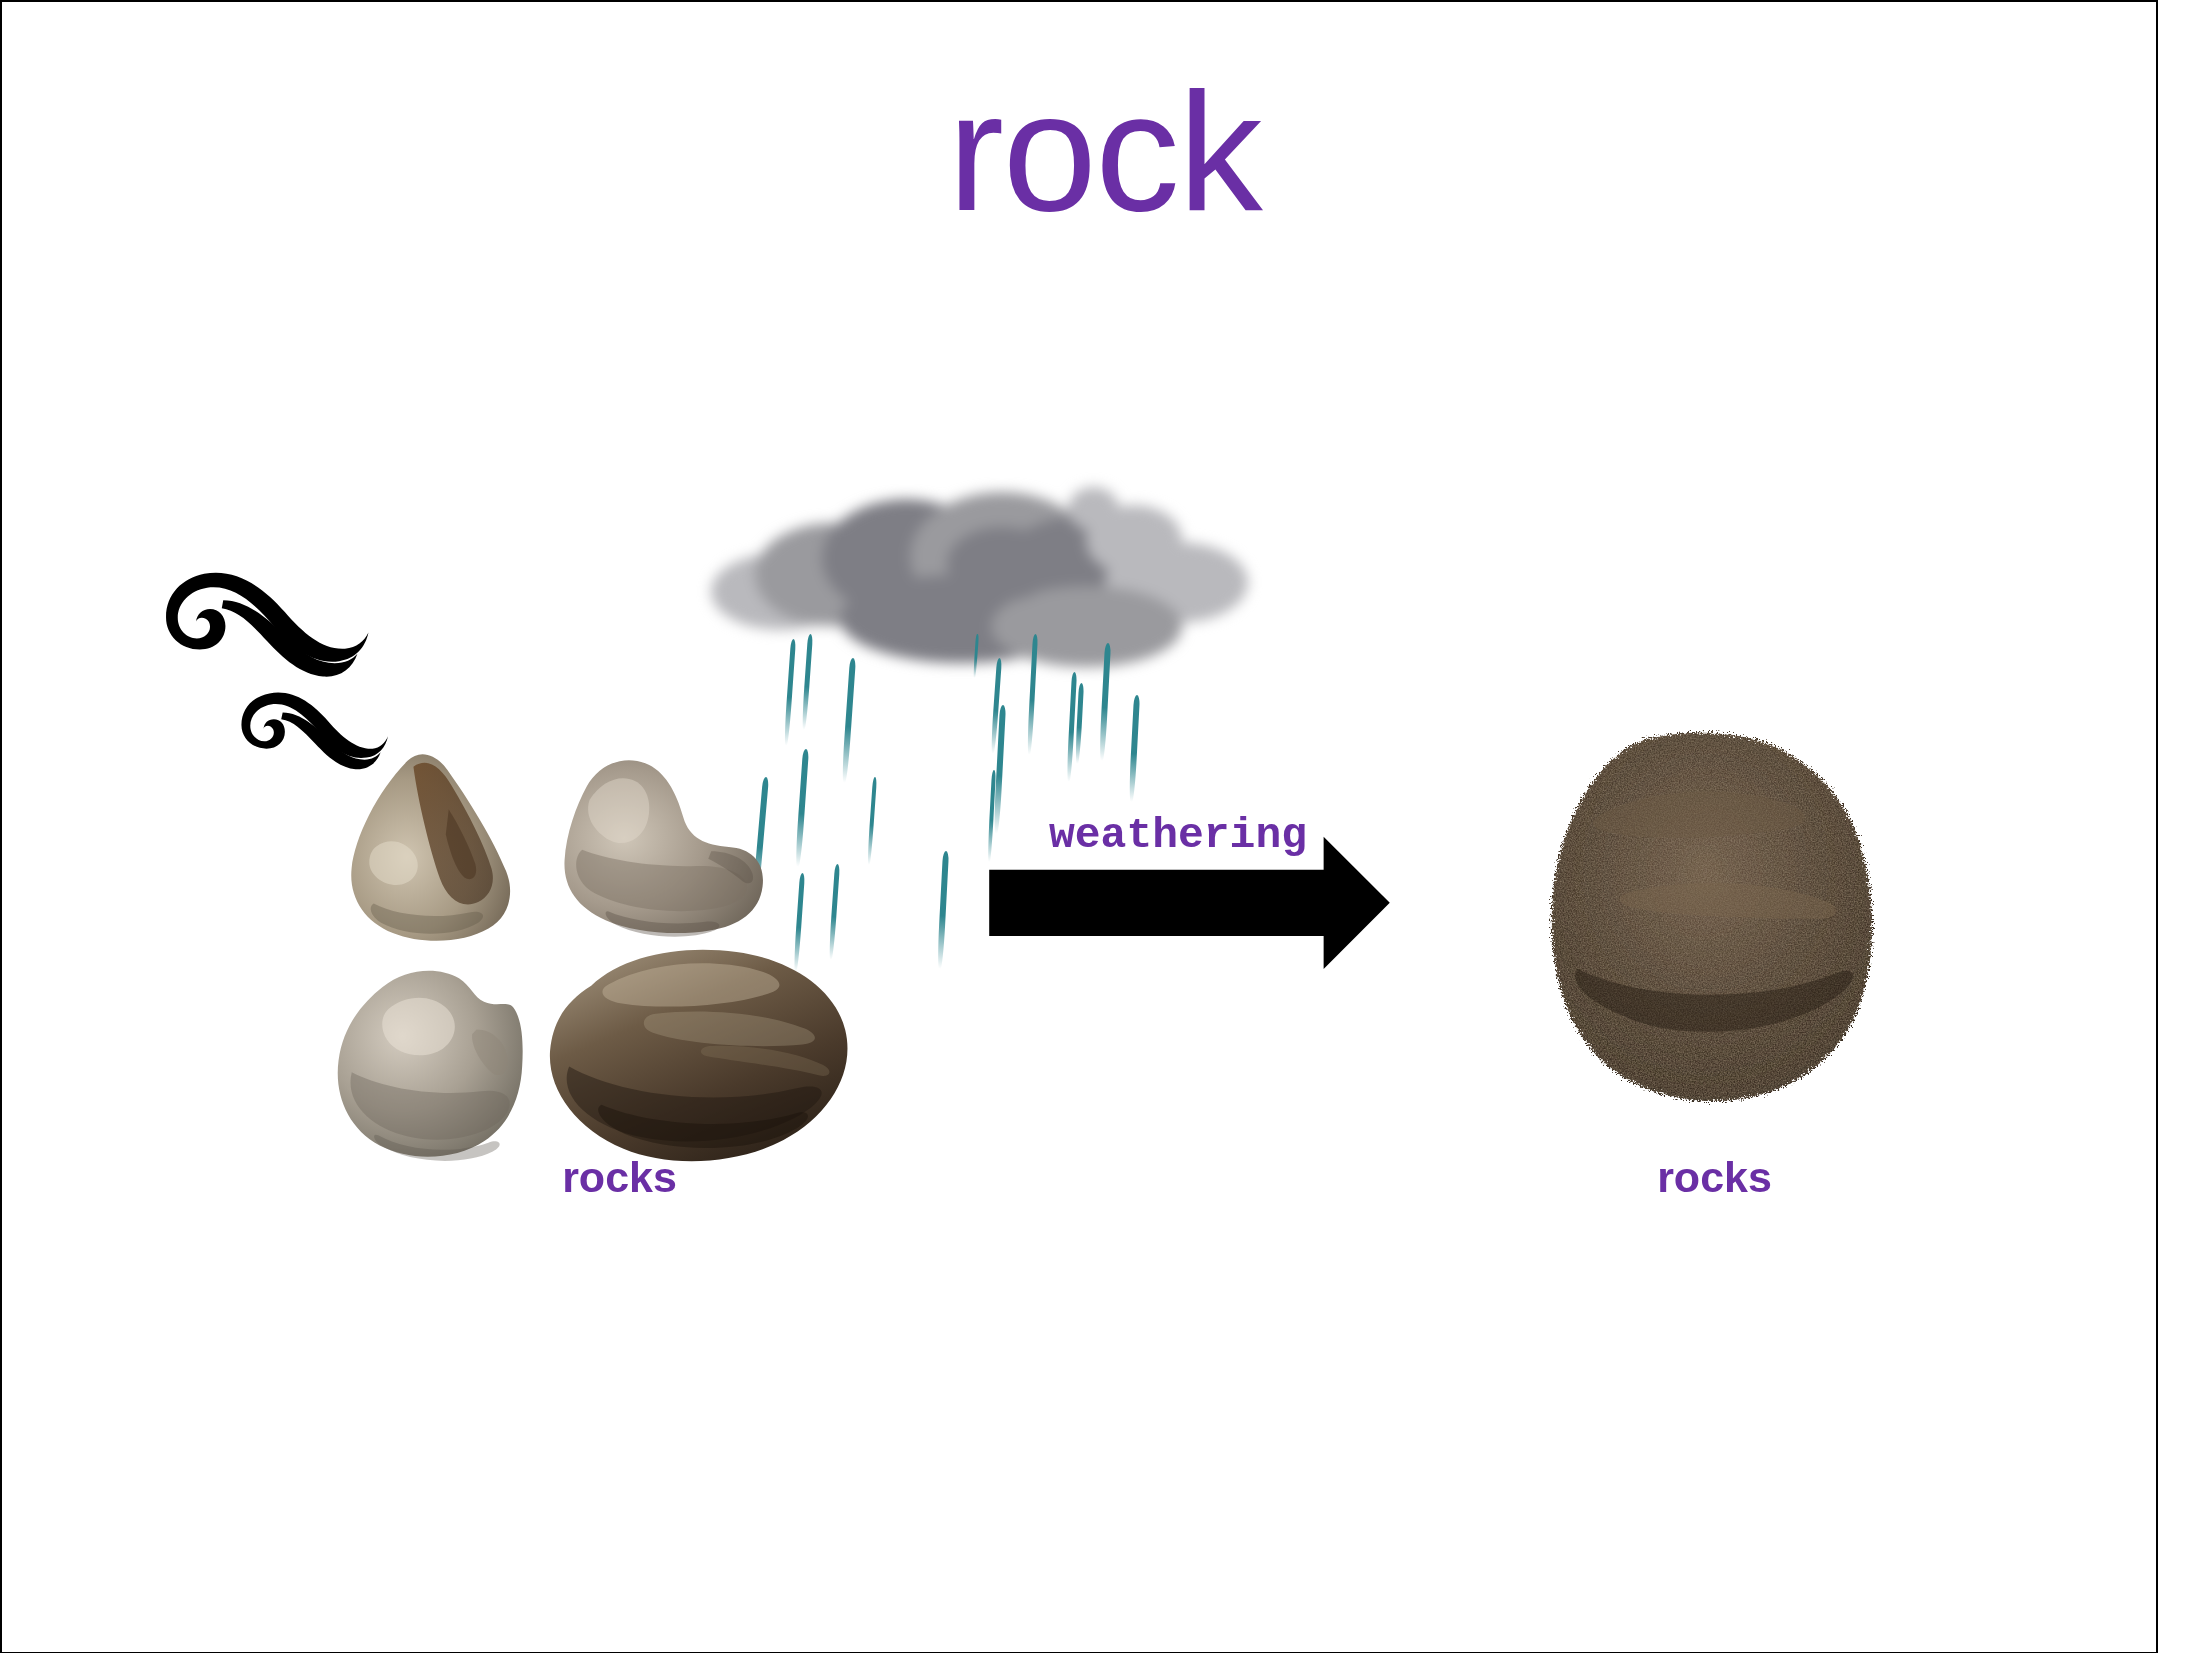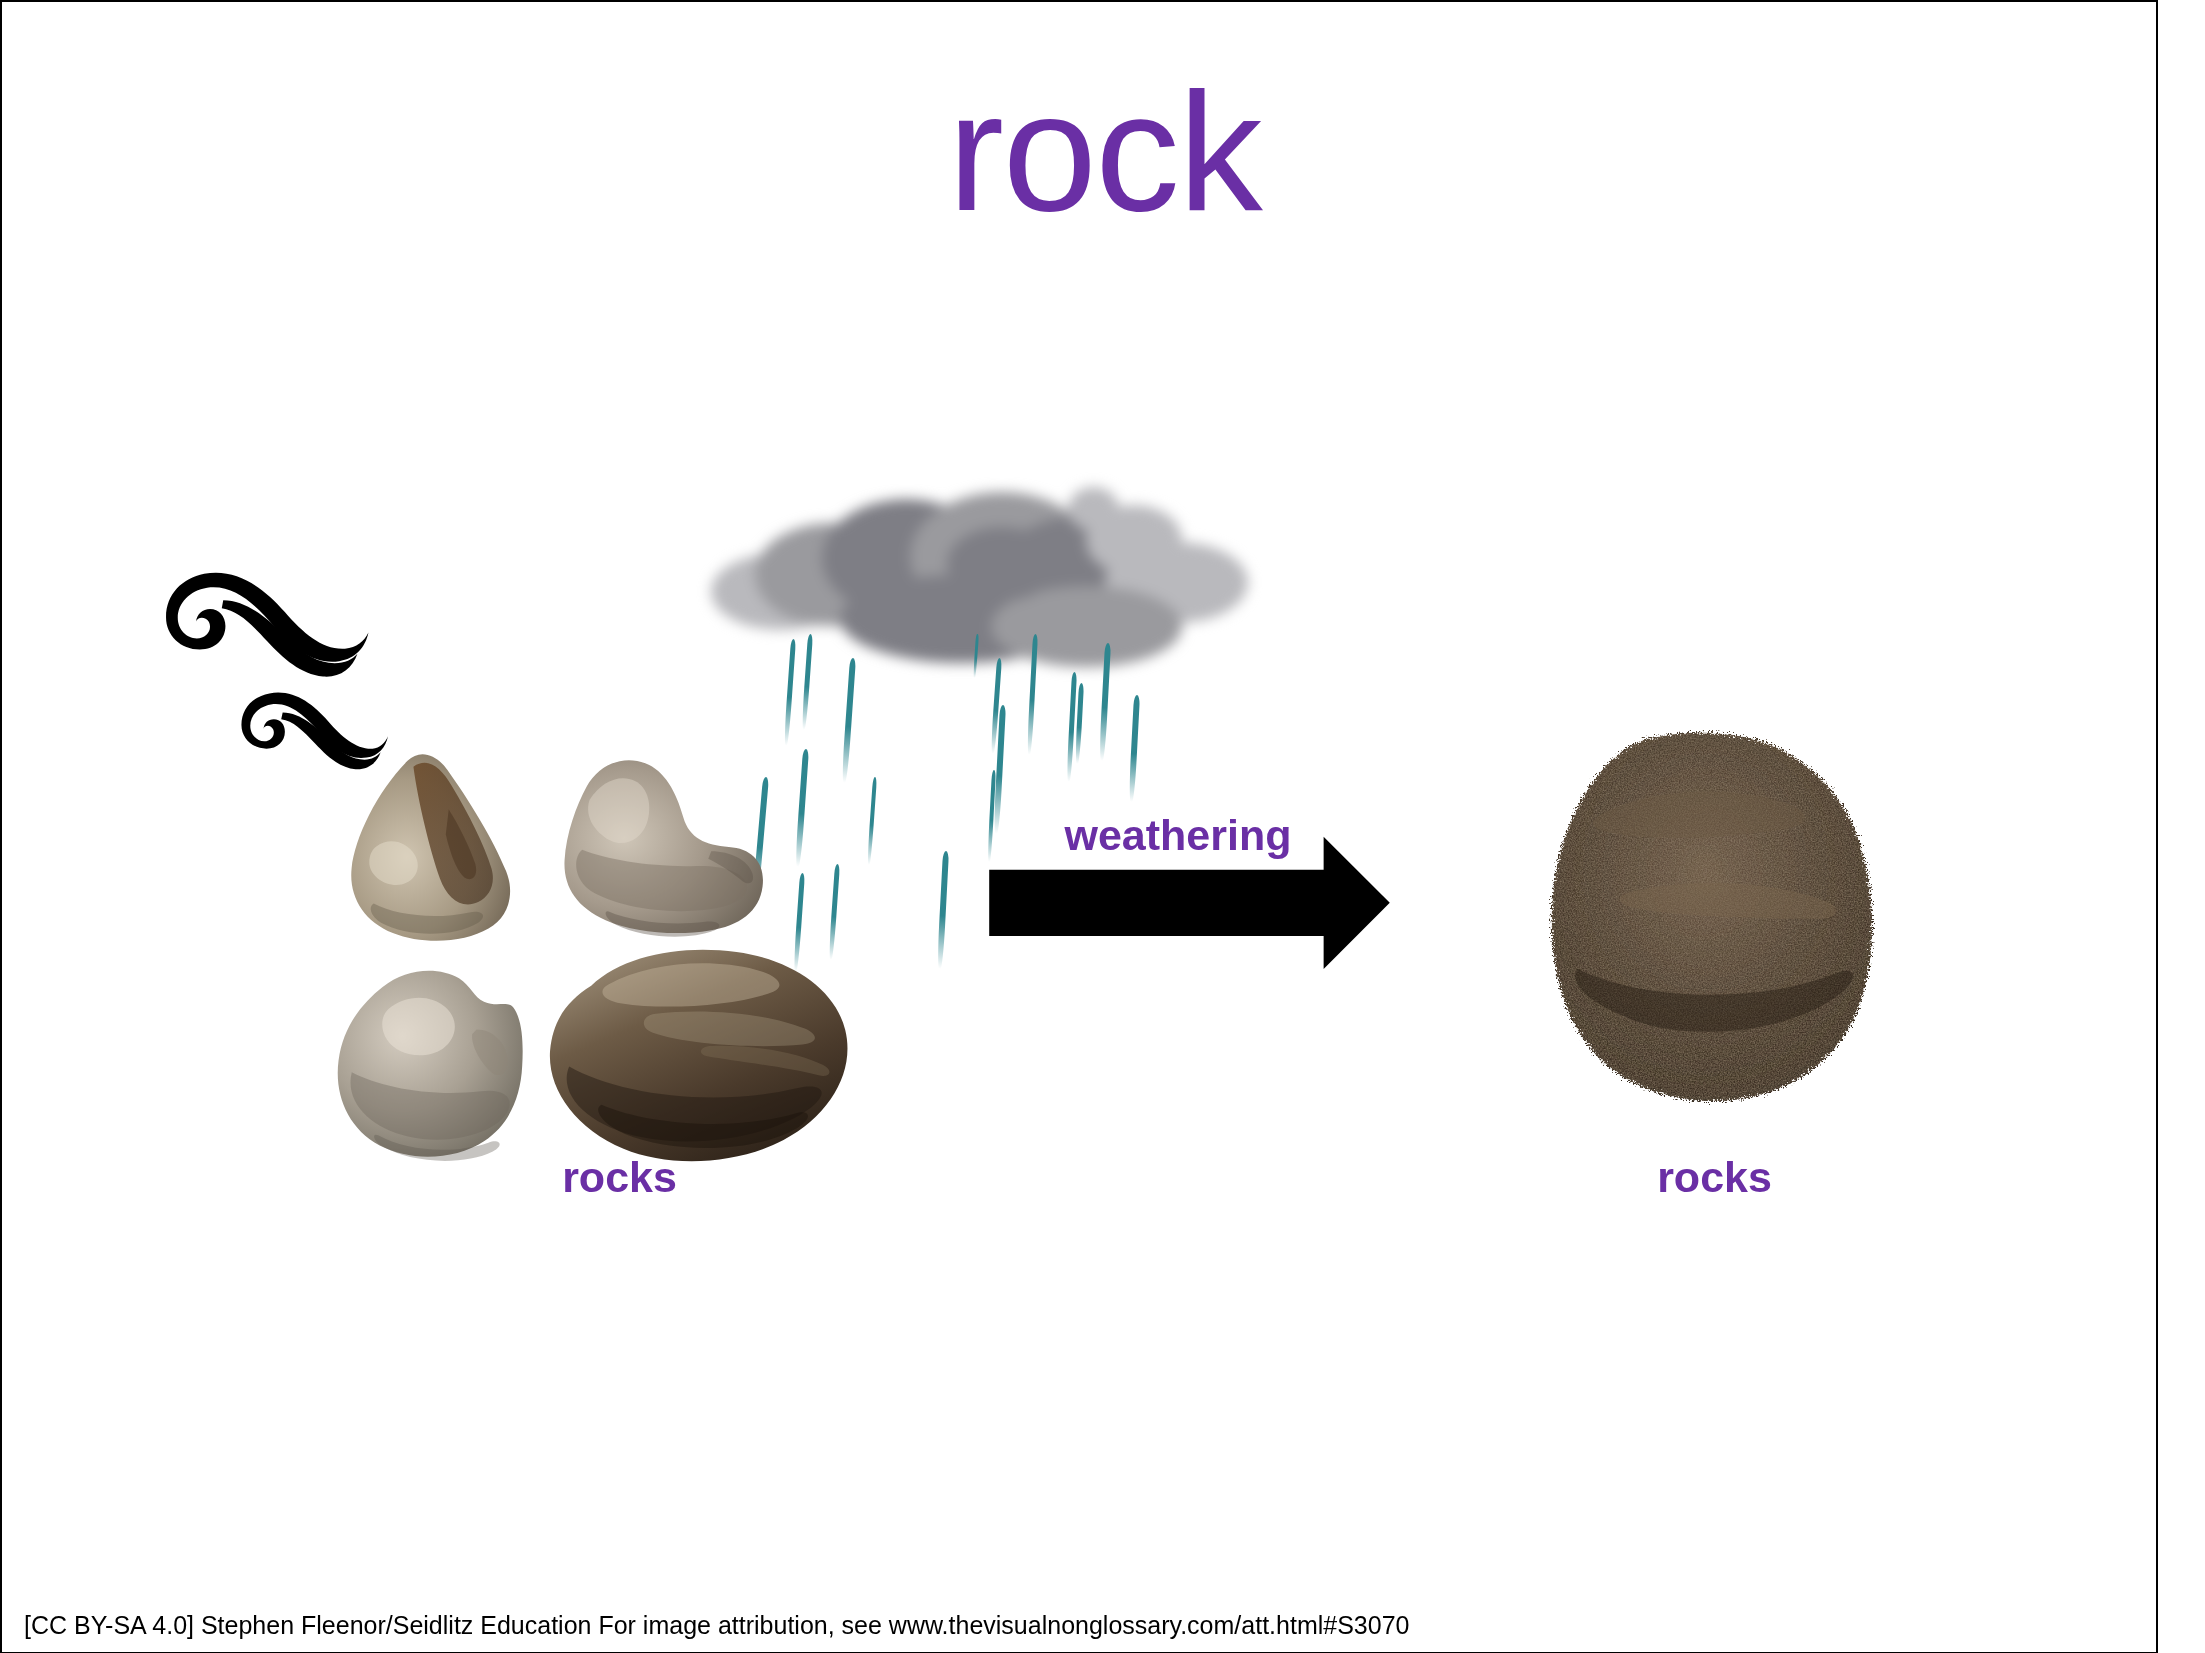--- a/index.html
+++ b/index.html
@@ -329,21 +329,21 @@
         M 96,220 C 160,248 278,256 360,232 C 378,226 384,236 368,248
         C 314,286 196,288 128,260 C 96,246 84,226 96,220 Z"></path>
       <path fill="#8b7a60" opacity="0.3" d="
         M 246,140 C 306,138 366,150 398,166 C 412,173 408,184 392,180
         C 346,168 272,160 240,154 C 226,151 230,140 246,140 Z"></path>
     </svg>
   </div>
 
   <div class="term-label" id="rocks-label" style="left:500px; top:1154px; width:235px;">rocks</div>
 
-  <div class="term-label" id="weathering-label" style="left:1029px; top:812px; width:294px;">weathering</div>
+  <div class="term-label" id="weathering-label" style="left:1029px; top:812px; width:294px;font-family:Liberation Mono, monospace;">weathering</div>
 
   <svg id="weathering-arrow" viewBox="0 0 560 200">
     <polygon fill="#000000" points="0,50 455,50 455,5 545,95 455,185 455,140 0,140"></polygon>
   </svg>
 
   <div id="soil-group">
     <svg style="width:360px; height:401px;" viewBox="0 0 490 545">
       <defs>
         <radialGradient id="g-soil" cx="48%" cy="38%" r="70%">
           <stop offset="0%" stop-color="#6a5744"></stop>
@@ -389,16 +389,15 @@
           C 360,414 220,432 134,400 C 72,377 44,348 58,330 Z"></path>
         <path fill="#7a664e" d="
           M 128,226 C 212,204 330,212 396,238 C 418,247 414,262 386,262
           C 302,262 176,258 130,246 C 112,241 112,230 128,226 Z"></path>
       </g>
     </svg>
   </div>
 
   <div class="term-label" id="soil-label" style="left:1595px; top:1154px; width:235px;">rocks</div>
 
-  <div id="attribution">[CC BY-SA 4.0] Stephen Fleenor/Seidlitz Education For image attribution, see www.thevisualnonglossary.com/att.html#S3070</div>
 
 </div>
 
 
 </body></html>

